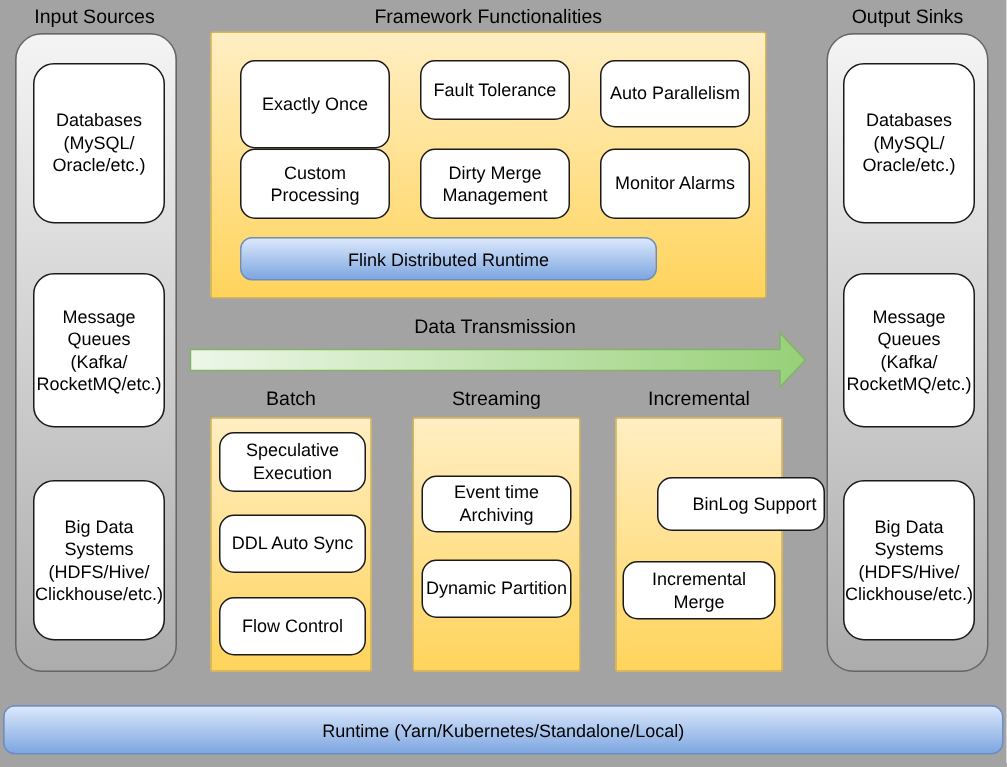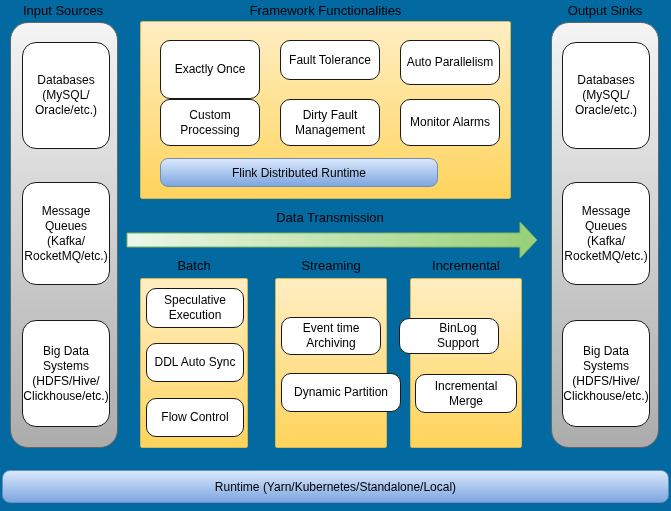--- a/index.html
+++ b/index.html
@@ -3,21 +3,21 @@
 <meta charset="utf-8">
 <style>
   html, body { margin: 0; padding: 0; background: #ffffff; }
   .canvas {
     position: relative;
     width: 671px;
     height: 511px;
     font-family: "Liberation Sans", "DejaVu Sans", sans-serif;
     color: #000;
     overflow: hidden;
-    background: #0369a1;
+    background: #a3a3a3;
   }
   .abs { position: absolute; box-sizing: border-box; }
   .title {
     position: absolute;
     box-sizing: border-box;
     font-size: 13px;
     text-align: center;
     line-height: 16px;
     white-space: nowrap;
   }
@@ -92,21 +92,21 @@
 Systems
 (HDFS/Hive/
 Clickhouse/etc.)</div>
 
   <div class="abs container-yellow" style="left:140px; top:21px; width:371px; height:178px;"></div>
   <div class="abs wbox small" style="left:160px; top:40px; width:100px; height:59px;">Exactly Once</div>
   <div class="abs wbox small" style="left:280px; top:40px; width:100px; height:40px;">Fault Tolerance</div>
   <div class="abs wbox small" style="left:400px; top:40px; width:100px; height:45px;">Auto Parallelism</div>
   <div class="abs wbox small" style="left:160px; top:99px; width:100px; height:47px;">Custom
 Processing</div>
-  <div class="abs wbox small" style="left:280px; top:99px; width:100px; height:47px;">Dirty Fault
+  <div class="abs wbox small" style="left:280px; top:99px; width:100px; height:47px;">Dirty Merge
 Management</div>
   <div class="abs wbox small" style="left:400px; top:99px; width:100px; height:47px;">Monitor Alarms</div>
   <div class="abs bluebar" style="left:160px; top:158px; width:278px; height:29px;">Flink Distributed Runtime</div>
 
   <div class="title" style="left:150px; top:210px; width:360px;">Data Transmission</div>
   <svg class="abs" style="left:120px; top:214px;" width="425" height="52" viewBox="0 0 425 52">
     <defs>
       <linearGradient id="arrowGrad" x1="0" y1="0" x2="1" y2="0">
         <stop class="arrow-stop-l" offset="0"></stop>
         <stop class="arrow-stop-r" offset="1"></stop>
@@ -121,22 +121,22 @@
 
   <div class="abs container-yellow" style="left:140px; top:278px; width:108px; height:170px;"></div>
   <div class="abs wbox small" style="left:146px; top:288px; width:98px; height:40px;">Speculative
 Execution</div>
   <div class="abs wbox small" style="left:146px; top:398px; width:98px; height:39px;">Flow Control</div>
   <div class="abs wbox small" style="left:146px; top:343px; width:98px; height:39px;">DDL Auto Sync</div>
 
   <div class="abs container-yellow" style="left:275px; top:278px; width:112px; height:170px;"></div>
   <div class="abs wbox small" style="left:281px; top:317px; width:100px; height:38px;">Event time
 Archiving</div>
-  <div class="abs wbox small" style="left:281px; top:373px; width:120px; height:39px;">Dynamic Partition</div>
+  <div class="abs wbox small" style="left:281px; top:373px; width:100px; height:39px;">Dynamic Partition</div>
 
   <div class="abs container-yellow" style="left:410px; top:278px; width:112px; height:170px;"></div>
-  <div class="abs wbox small" style="left:399px; top:318px; width:100px; height:36px;padding-left:18px;">BinLog Support</div>
+  <div class="abs wbox small" style="left:438px; top:318px; width:112px; height:36px;padding-left:18px;">BinLog Support</div>
   <div class="abs wbox small" style="left:415px; top:374px; width:102px; height:39px;">Incremental
 Merge</div>
 
   <div class="abs bluebar" style="left:2px; top:470px; width:667px; height:33px;">Runtime (Yarn/Kubernetes/Standalone/Local)</div>
 
 </div>
 
 </body></html>

